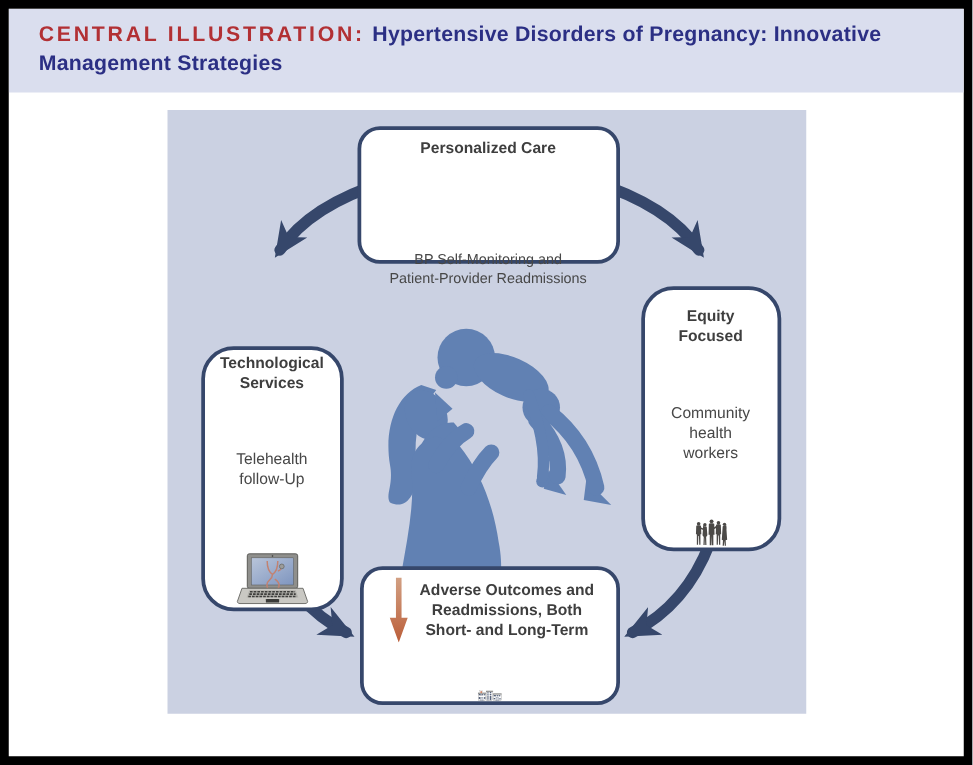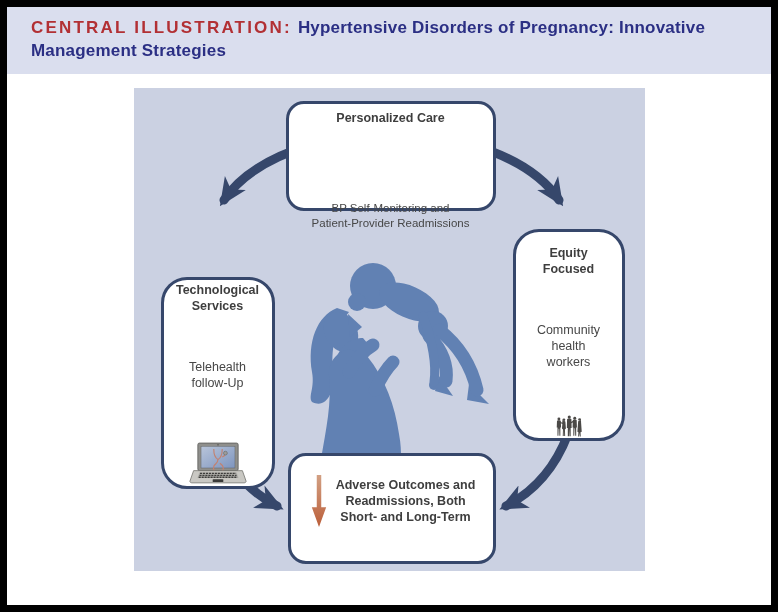--- a/index.html
+++ b/index.html
@@ -21,21 +21,21 @@
   .arrows-layer, .center-figure { position:absolute; }
   .arrows-layer { left:0; top:0; z-index:1; }
   .center-figure { left:157px; top:156px; z-index:2; }
   .box {
     position:absolute; z-index:3; background:#ffffff;
     border:3px solid #36476b; display:flex; flex-direction:column; align-items:center;gap:36px;
   }
   .box-top    { left:152px; top:13px;  width:210px; height:110px; border-radius:18px; padding-top:6px; }
   .box-left   { left:27px;  top:141px; width:114px; height:212px; border-radius:26px; padding-top:2px;margin-top:48px; }
   .box-right  { left:379px; top:141px; width:112px; height:212px; border-radius:26px; padding-top:13px; }
-  .box-bottom { left:154px; top:365px; width:208px; height:111px; border-radius:18px; padding-top:16px; }
+  .box-bottom { left:154px; top:365px; width:208px; height:111px; border-radius:18px; padding-top:3px; }
   .box-title { font-size:12.5px; font-weight:bold; color:#3e3e3e; text-align:center; line-height:1.3; }
   .box-desc  { font-size:11.5px; color:#474747; text-align:center; line-height:1.28; }
   .box-desc span, .box-title span { display:block; }
   .side-desc { font-size:12.5px; margin-top:9px; }
   .bp-icon { margin:1px 0 2px 0; }
   .laptop-icon { margin-top:15px; }
   .people-icon { margin-top:7px; }
   .bottom-row { display:flex; width:100%; align-items:flex-start; margin-top:3px; }
   .down-arrow-icon { margin-left:20px; flex:0 0 auto; }
   .bottom-title { flex:1 1 auto; font-size:12.5px; font-weight:bold; color:#3e3e3e;

